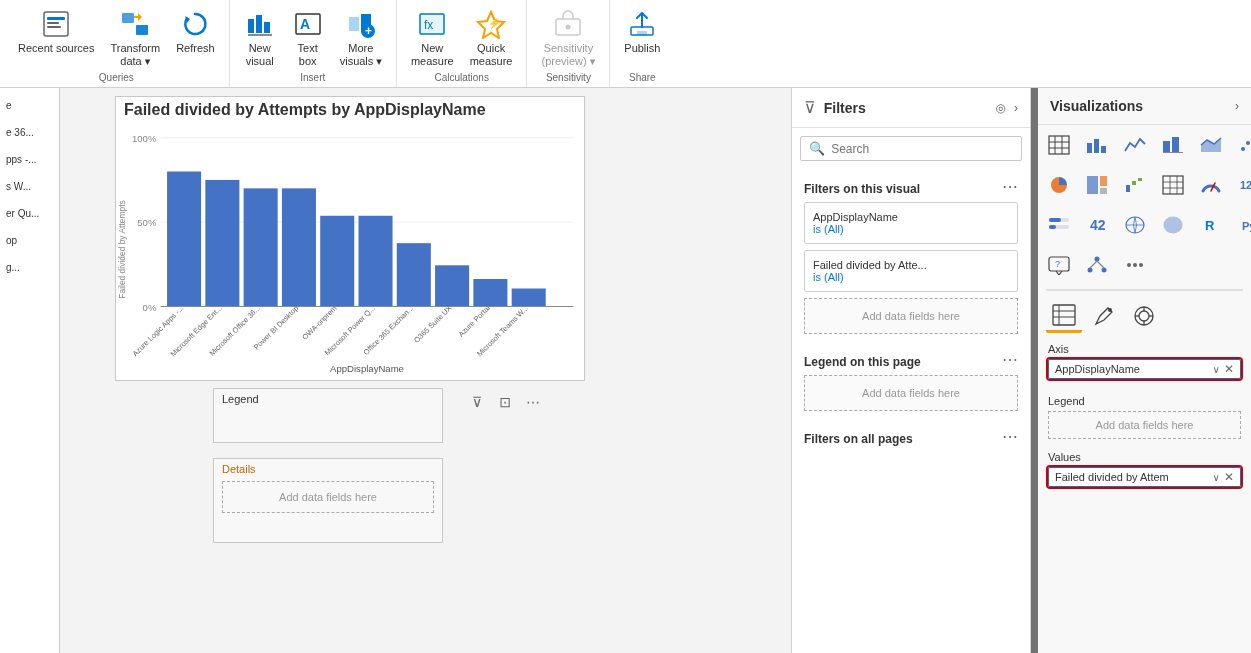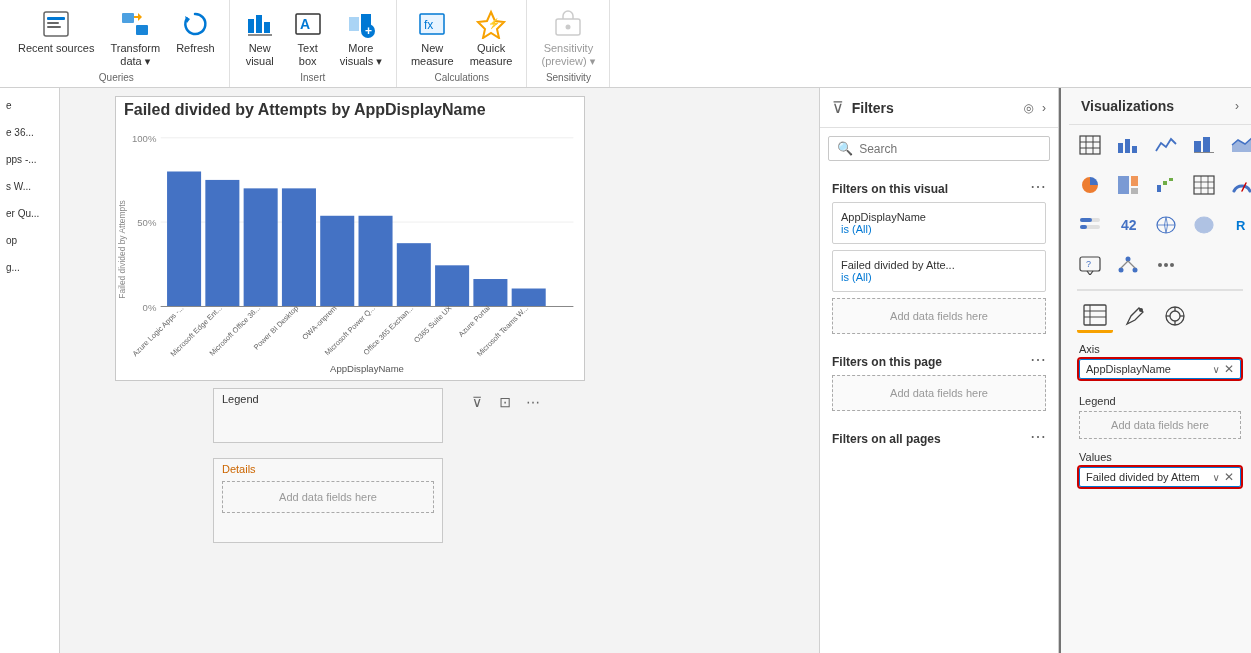--- a/index.html
+++ b/index.html
@@ -55,21 +55,21 @@
     .filter-section-header { display: flex; align-items: flex-end; justify-content: space-between; margin-bottom: 6px; }
     .filter-section-title { font-size: 12px; font-weight: 600; color: #333; }
     .filter-section-more { color: #666; font-size: 16px; cursor: pointer; }
     .filter-card { border: 1px solid #d0d0d0; background: #fff; border-radius: 2px; margin-bottom: 6px; }
     .filter-card-content { padding: 8px; }
     .filter-card-title { font-size: 11px; color: #333; font-weight: 500; }
     .filter-card-value { font-size: 11px; color: #0078d4; }
     .add-fields-btn { border: 1px dashed #aaa; background: #fafafa; height: 36px; display: flex; align-items: center; justify-content: center; font-size: 11px; color: #999; margin-top: 4px; cursor: pointer; }
 
     
-    .viz-panel { width: 192px; background: #f8f8f8; border-left: 2px solid #737373; display: flex; flex-direction: column; padding-left: 8px; }
+    .viz-panel { width: 220px; background: #f8f8f8; border-left: 7px solid #737373; display: flex; flex-direction: column; }
     .viz-panel-header { display: flex; align-items: center; padding: 10px 12px; border-bottom: 1px solid #e0e0e0; gap: 4px; }
     .viz-panel-title { font-size: 14px; font-weight: 600; color: #333; flex: 1; }
     .viz-icons-grid { display: grid; grid-template-columns: repeat(6, 1fr); gap: 8px; padding: 6px; }
     .viz-icon-btn { width: 30px; height: 28px; display: flex; align-items: center; justify-content: center; cursor: pointer; border-radius: 2px; color: #444; font-size: 14px; }
     .viz-divider { height: 2px; background: #e0e0e0; margin: 4px 8px; }
     .viz-bottom-btn { width: 36px; height: 34px; display: flex; align-items: center; justify-content: center; cursor: pointer; border-radius: 2px; color: #444; font-size: 14px; }
     .viz-bottom-btn.active { border-bottom: 3px solid #f7a100; }
 
     
     .field-section { padding: 6px 10px; }
@@ -195,20 +195,35 @@
               <path d="M10 10 v-3 a5 5 0 0 1 10 0 v3" fill="none" stroke="#999" stroke-width="1.5"></path>
               <circle cx="15" cy="18" r="2.5" fill="#999"></circle>
             </svg>
         </div>
         <span class="ribbon-label">Sensitivity<br>(preview) ▾</span>
       </button>
     </div>
     <div class="ribbon-group-label">Sensitivity</div>
   </div>
 
+  <div class="ribbon-group" style="border-right:none;">
+    <div class="ribbon-group-items">
+      <button class="ribbon-btn">
+        <div class="ribbon-icon">
+          <svg width="30" height="30" viewBox="0 0 30 30">
+              <rect x="4" y="18" width="22" height="8" rx="1" fill="none" stroke="#0078d4" stroke-width="1.5"></rect>
+              <rect x="10" y="22" width="10" height="4" fill="#0078d4" opacity="0.3"></rect>
+              <path d="M15 4 v14 M10 9 l5-5 5 5" fill="none" stroke="#0078d4" stroke-width="2" stroke-linecap="round"></path>
+            </svg>
+        </div>
+        <span class="ribbon-label">Publish</span>
+      </button>
+    </div>
+    <div class="ribbon-group-label">Share</div>
+  </div>
 </div>
 
 <div class="main-area">
 
   <div class="left-sidebar">
     <div class="left-item">e</div>
     <div class="left-item">e 36...</div>
     <div class="left-item">pps -...</div>
     <div class="left-item">s W...</div>
     <div class="left-item">er Qu...</div>
@@ -309,21 +324,21 @@
         <div class="filter-card-content">
           <div class="filter-card-title">Failed divided by Atte...</div>
           <div class="filter-card-value">is (All)</div>
         </div>
       </div>
       <div class="add-fields-btn">Add data fields here</div>
     </div>
 
     <div class="filter-section">
       <div class="filter-section-header">
-        <span class="filter-section-title">Filters on this page</span>
+        <span class="filter-section-title">Legend on this page</span>
         <span class="filter-section-more">⋯</span>
       </div>
       <div class="add-fields-btn">Add data fields here</div>
     </div>
 
     <div class="filter-section">
       <div class="filter-section-header">
         <span class="filter-section-title">Filters on all pages</span>
         <span class="filter-section-more">⋯</span>
       </div>

